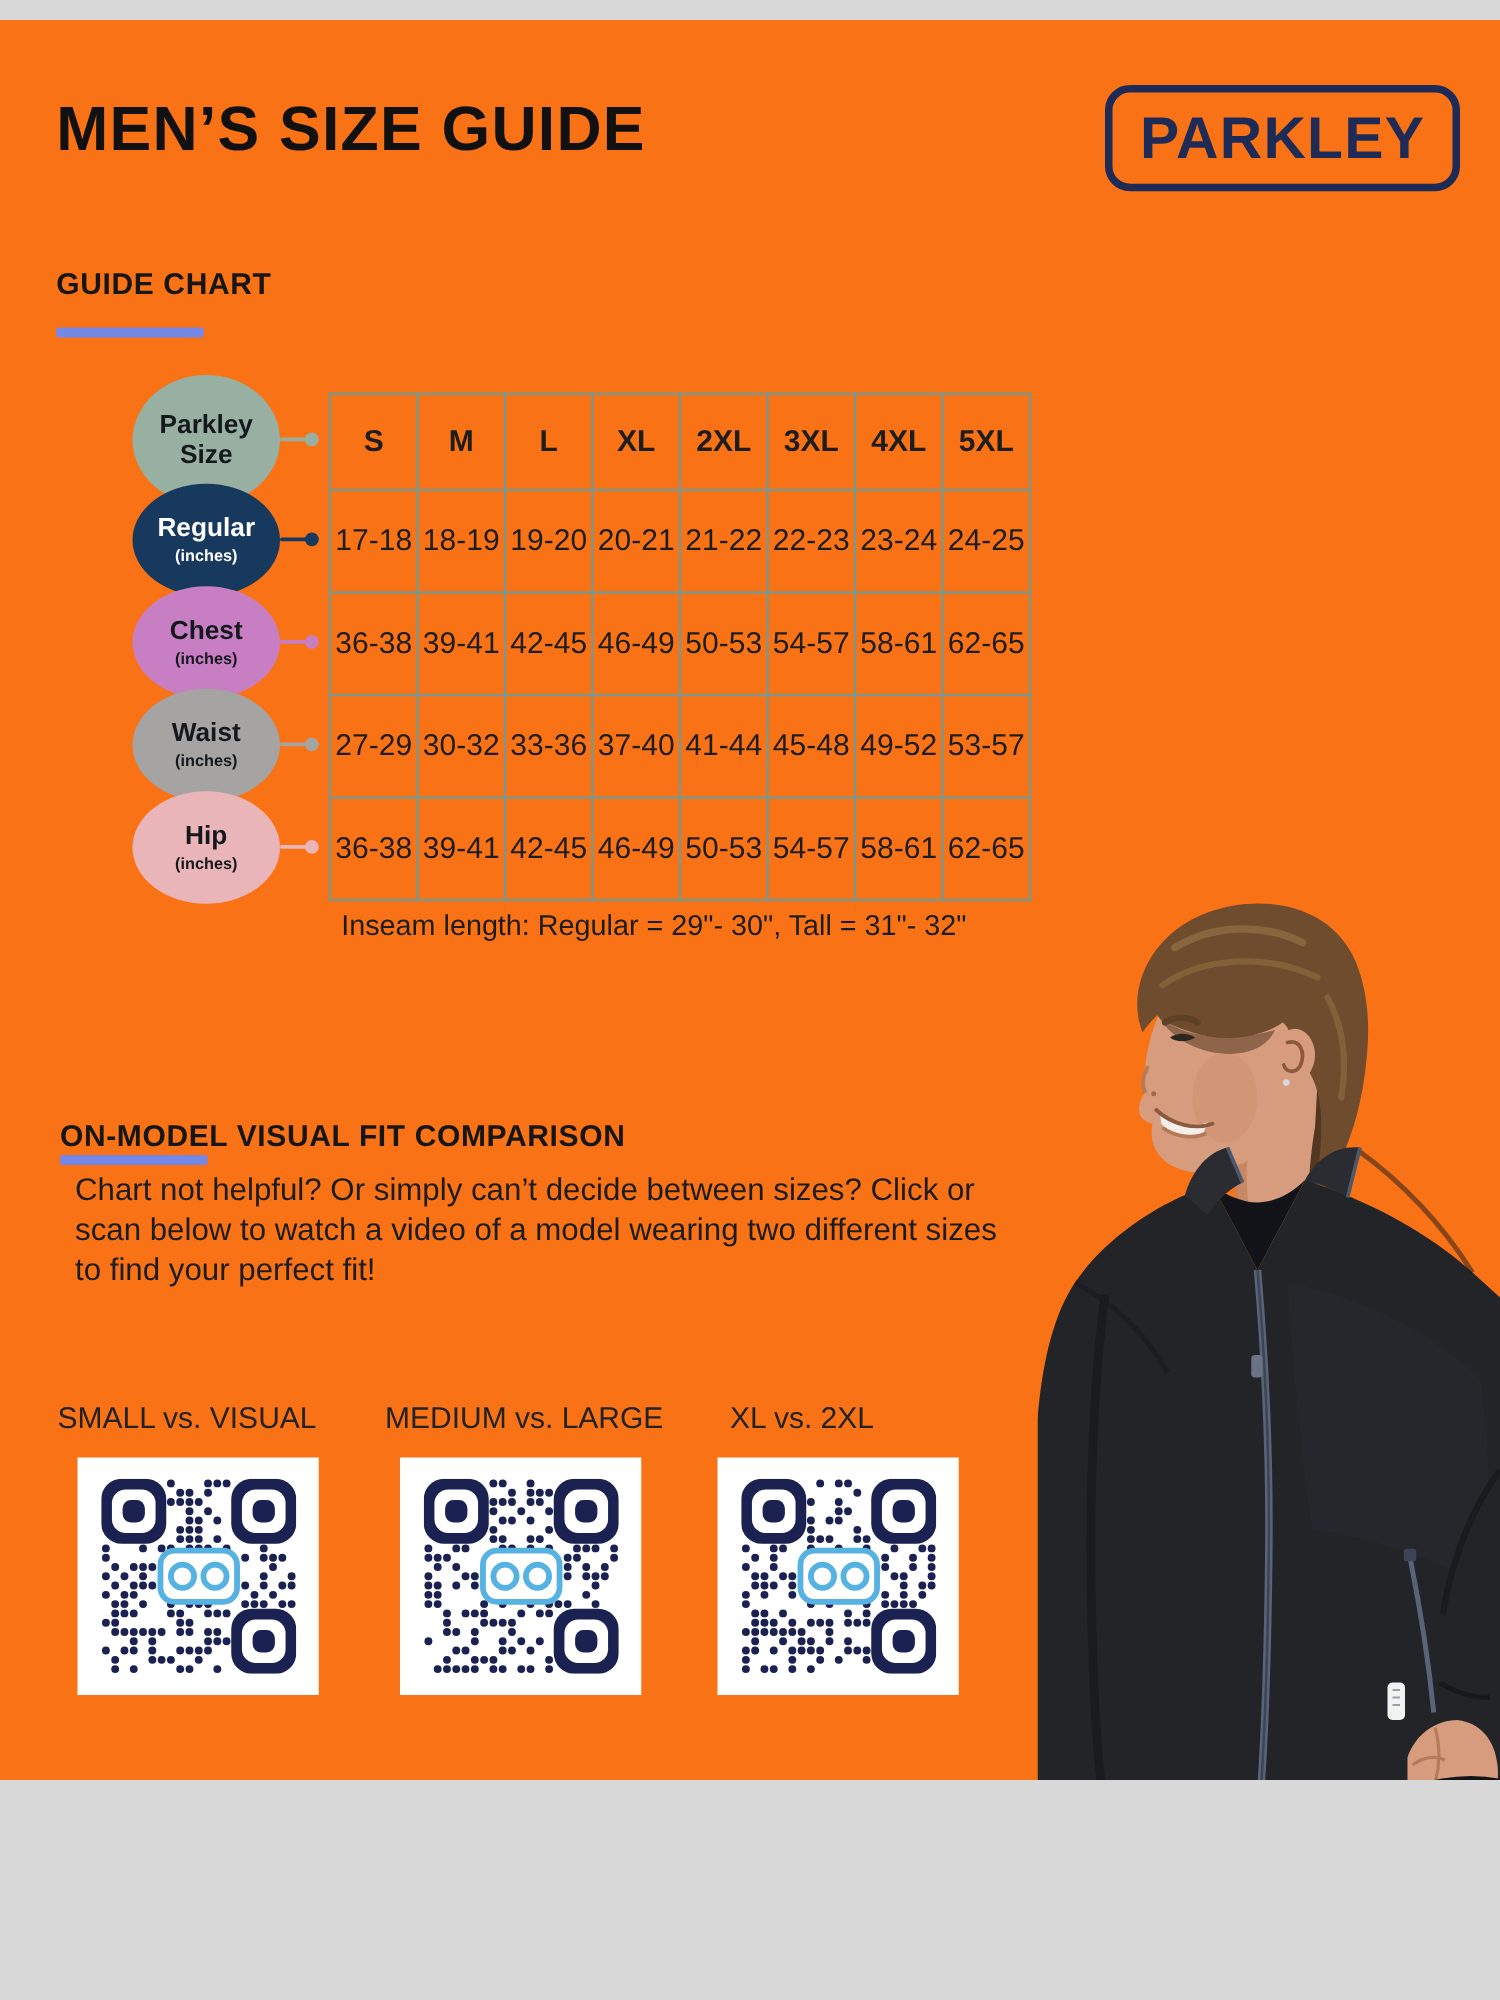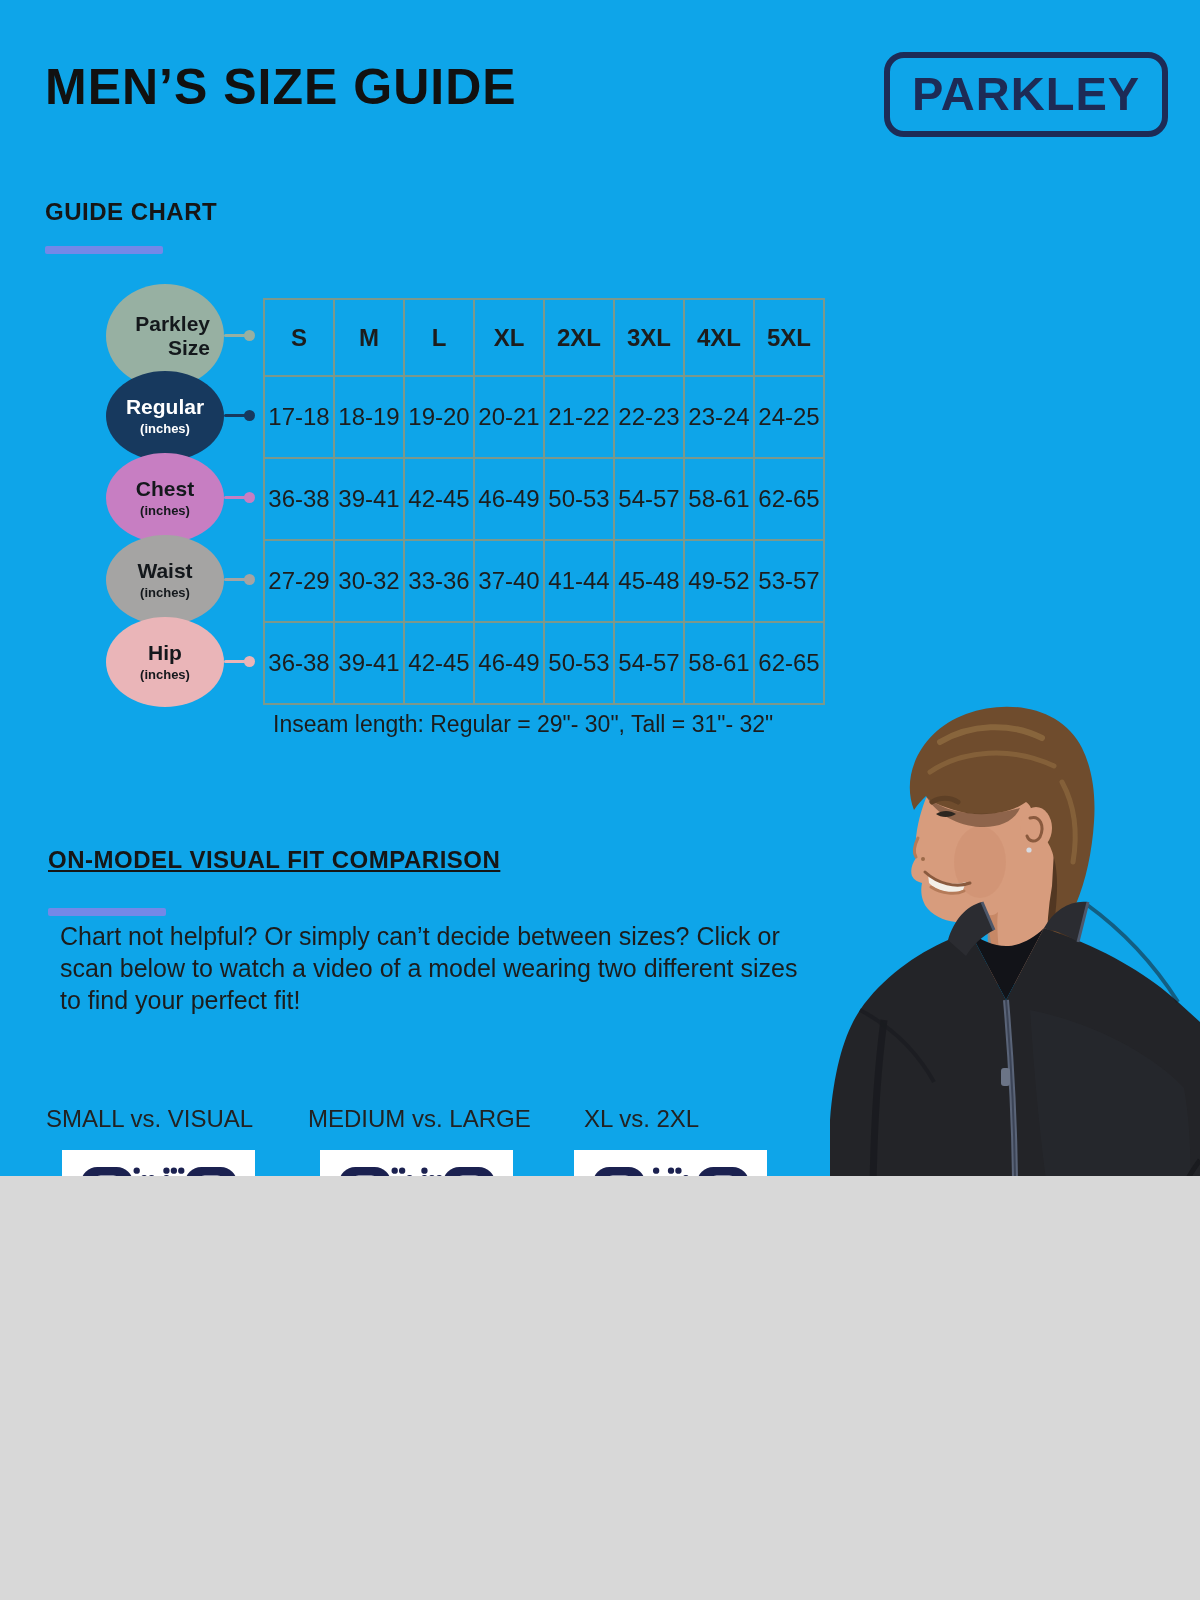--- a/index.html
+++ b/index.html
@@ -1,20 +1,20 @@
 <!DOCTYPE html>
 <html><head>
 <meta charset="utf-8">
 <style>
   * { margin:0; padding:0; box-sizing:border-box; }
   html,body { background:#d8d8d8; }
   body { font-family:"Liberation Sans", sans-serif; }
   .page {
-    position:relative; width:1200px; height:1176px; margin:0 auto;
-    background:#0ea5e9; overflow:hidden; color:#151515;
+    position:relative; width:1200px; height:1408px; margin:16px auto;
+    background:#f97316; overflow:hidden; color:#151515;
   }
   
   .title {
     position:absolute; left:45px; top:58px;
     font-size:50px; font-weight:900; letter-spacing:1px; color:#111;
   }
   .brand-badge {
     position:absolute; left:884px; top:52px;
     border:6px solid #1d2b56; border-radius:20px;
     padding:8px 22px 10px 22px;
@@ -86,21 +86,21 @@
 <body>
 
 <div class="page">
 
   <div class="title">MEN’S SIZE GUIDE</div>
   <div class="brand-badge">PARKLEY</div>
 
   <div class="section-heading" style="left:45px; top:198px;">GUIDE CHART</div>
   <div class="accent-bar" style="left: 45px; top: 246px; background: rgb(116, 136, 232);"></div>
 
-  <div class="oval" style="top: 284px; height: 104px; background: rgb(151, 176, 162); text-align: right;">
+  <div class="oval" style="top: 284px; height: 104px; background: rgb(151, 176, 162);">
     <span class="lab" style="padding: 0px 14px; color: rgb(20, 24, 28);">Parkley Size</span>
   </div>
   <div class="connector" style="top: 334px; background: rgb(151, 176, 162);">
       <span class="dot" style="background: rgb(151, 176, 162);"></span>
     </div>
 
   <div class="oval" style="top: 371px; height: 90px; background: rgb(23, 57, 94);">
     <span class="lab" style="color: rgb(255, 255, 255);">Regular</span>
     <span class="sub" style="color: rgb(255, 255, 255);">(inches)</span>
   </div>
@@ -174,21 +174,21 @@
     <div class="cell">42-45</div>
     <div class="cell">46-49</div>
     <div class="cell">50-53</div>
     <div class="cell">54-57</div>
     <div class="cell">58-61</div>
     <div class="cell">62-65</div>
   </div>
 
   <div class="inseam-note">Inseam length:  Regular = 29"- 30", Tall = 31"- 32"</div>
 
-  <div class="section-heading" style="left:48px; top:846px;text-decoration:underline;">ON-MODEL VISUAL FIT COMPARISON</div>
+  <div class="section-heading" style="left:48px; top:880px;">ON-MODEL VISUAL FIT COMPARISON</div>
   <div class="accent-bar" style="left: 48px; top: 908px; background: rgb(116, 136, 232);"></div>
   <div class="fit-desc">Chart not helpful? Or simply can’t decide between sizes? Click or scan below to watch a video of a model wearing two different sizes to find your perfect fit!</div>
 
   <div class="qr-label" style="left:46px;">SMALL vs. VISUAL</div>
   <div class="qr-label" style="left:308px;">MEDIUM vs. LARGE</div>
   <div class="qr-label" style="left:584px;">XL vs. 2XL</div>
 
   <div class="qr-card" style="left:62px;">
       <svg class="qr" viewBox="0 0 168 168">
         <circle cx="60" cy="4" r="3.4" fill="#1b2150"></circle>

